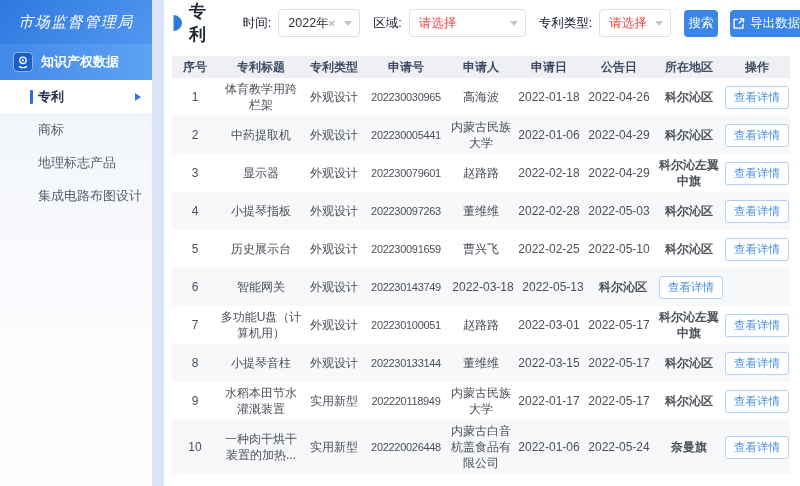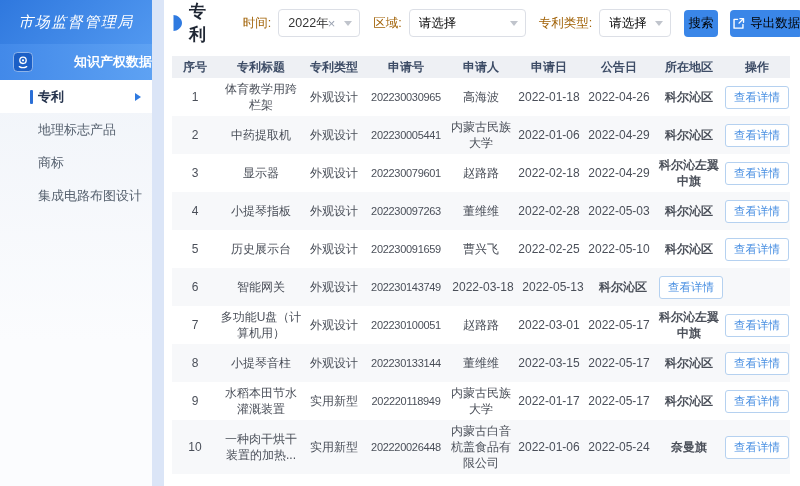--- a/index.html
+++ b/index.html
@@ -18,50 +18,50 @@
   body{font-family:"Liberation Sans","DejaVu Sans",sans-serif;background:#fff;color:#333;}
   .app{display:flex;width:800px;height:486px;}
 
   
   .sidebar{width:152px;flex:0 0 152px;background:linear-gradient(180deg,#eef2f8 0%,#fbfcfe 70%);height:486px;}
   .banner{height:44px;display:flex;align-items:center;justify-content:center;
     background:linear-gradient(135deg,var(--banner-from),var(--banner-to));
     color:#fff;font-size:15px;font-weight:normal;font-style:italic;letter-spacing:1.5px;white-space:nowrap;}
   .section{height:36px;display:flex;align-items:center;gap:8px;padding-left:13px;
     background:linear-gradient(90deg,var(--section-bar),#5ea2f3);
-    color:#fff;font-size:13px;font-weight:bold;cursor:pointer;justify-content:space-between;}
+    color:#fff;font-size:13px;font-weight:bold;cursor:pointer;}
   .ip-icon{display:inline-flex;width:20px;height:20px;}
   .mi{position:relative;height:33px;display:flex;align-items:center;padding-left:38px;
     font-size:13px;color:#55606e;cursor:pointer;}
   .mi.active{background:rgba(255,255,255,.95);color:#25334d;font-weight:bold;}
   .mi.active .bar{position:absolute;left:30px;width:3px;height:14px;background:#2b6fd6;border-radius:1px;}
   .mi .arrow{display:none;}
   .mi.active .arrow{display:block;position:absolute;right:11px;width:0;height:0;
     border-top:4.5px solid transparent;border-bottom:4.5px solid transparent;border-left:6px solid #2f7ae0;}
 
   .gap-strip{width:12px;flex:0 0 12px;background:var(--gap-strip);height:486px;}
 
   
   main{flex:1;background:#fff;height:486px;padding:0 0 0 4px;}
   .toolbar{display:flex;align-items:center;height:46px;padding-left:4px;}
   .marker{display:inline-flex;margin-right:6px;}
   h1.page-title{font-size:17px;font-weight:bold;color:#1f2633;margin-right:22px;letter-spacing:1px;}
   .fgroup{display:flex;align-items:center;margin-right:13px;}
-  .fgroup label{font-size:12.5px;color:#a16207;margin-right:7px;white-space:nowrap;}
+  .fgroup label{font-size:12.5px;color:#0f172a;margin-right:7px;white-space:nowrap;}
   .select{position:relative;display:flex;align-items:center;height:28px;border:1px solid #dcdfe6;
     border-radius:4px;background:#fff;padding:0 20px 0 9px;font-size:12.5px;cursor:pointer;}
   .sel-time{width:82px;}
   .sel-region{width:117px;}
   .sel-type{width:72px;}
   .select .val{color:#333;white-space:nowrap;overflow:hidden;}
-  .select .ph{color:#000000;white-space:nowrap;overflow:hidden;}
+  .select .ph{color:#ef4444;white-space:nowrap;overflow:hidden;}
   .select .clear{position:absolute;right:24px;color:#9aa2b1;font-size:13px;line-height:1;cursor:pointer;}
   .caret{position:absolute;right:7px;width:0;height:0;
     border-left:4px solid transparent;border-right:4px solid transparent;border-top:5px solid #c0c4cc;}
-  .btn{border:none;border-radius:4px;background:var(--primary-blue);color:#000000;font-size:12.5px;
+  .btn{border:none;border-radius:4px;background:var(--primary-blue);color:#ffffff;font-size:12.5px;
     height:27px;cursor:pointer;display:inline-flex;align-items:center;justify-content:center;
     font-family:inherit;}
   .btn.search{width:38px;margin-right:12px;}
   .btn.export{width:82px;gap:5px;}
 
   
   .table{width:618px;margin-left:4px;font-size:12px;}
   .tr{display:flex;align-items:stretch;}
   .th,.td{display:flex;align-items:center;justify-content:center;text-align:center;padding:3px 2px;line-height:16px;}
   .thead{background:var(--thead-bg);height:22px;margin-top:10px;}
@@ -95,24 +95,24 @@
       <span>知识产权数据</span>
     </div>
 
     <nav>
       <div class="mi active">
         <span class="bar"></span>
         <span>专利</span>
         <span class="arrow"></span>
       </div>
       <div class="mi">
+        <span>商标</span>
+      </div>
+      <div class="mi">
         <span>地理标志产品</span>
-      </div>
-      <div class="mi">
-        <span>商标</span>
       </div>
       <div class="mi">
         <span>集成电路布图设计</span>
       </div>
     </nav>
   </aside>
 
   <div class="gap-strip"></div>
 
   <main>

